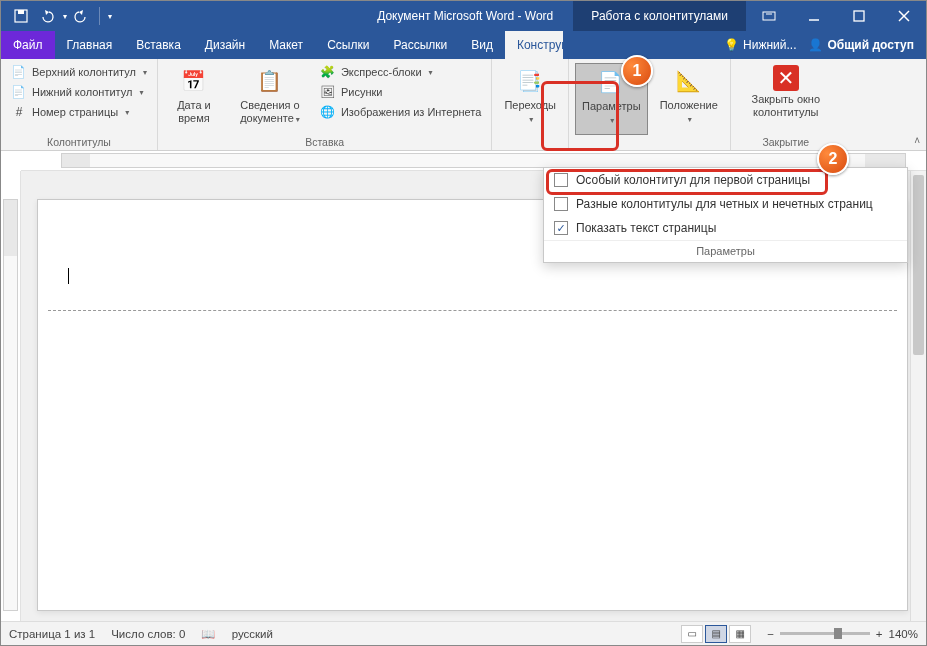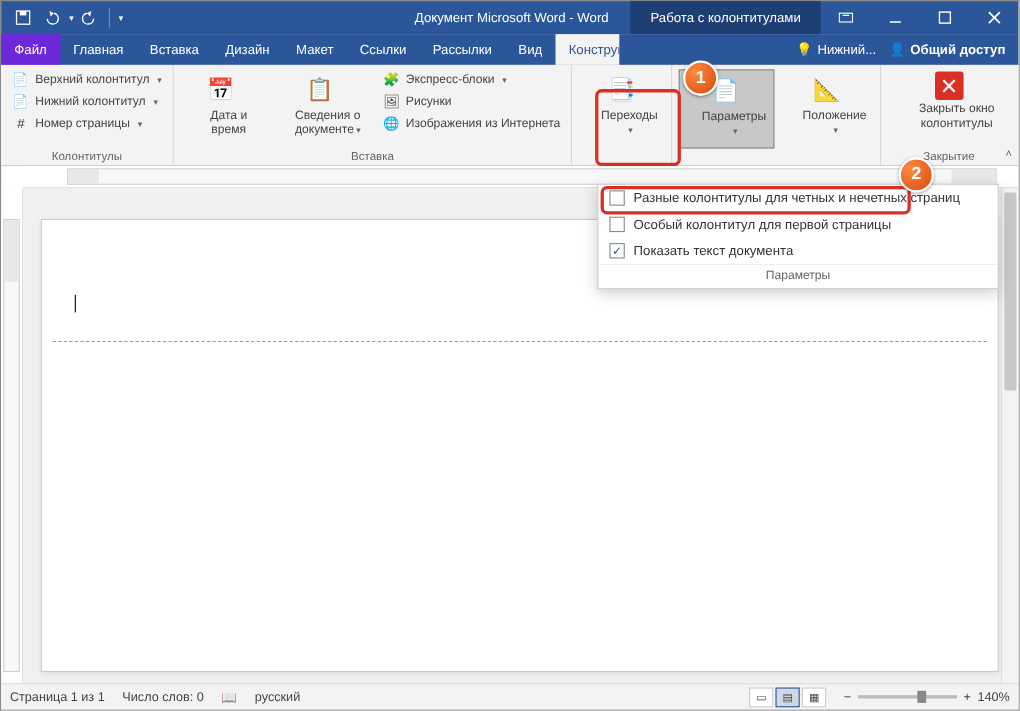--- a/index.html
+++ b/index.html
@@ -27,21 +27,21 @@
 .ribbon { background: #f3f3f3; border-bottom: 1px solid #d0d0d0; display: flex; height: 92px; font-size: 11px; color: #444; position: relative; }
 .group { border-right: 1px solid #d9d9d9; padding: 4px 6px 2px; display: flex; flex-direction: column; }
 .group-body { flex: 1; display: flex; gap: 6px; }
 .group-label { text-align: center; font-size: 10.5px; color: #666; padding-top: 1px; }
 .vlist { display: flex; flex-direction: column; gap: 2px; }
 .hitem { display: flex; align-items: center; gap: 5px; padding: 1px 4px; white-space: nowrap; }
 .icon-sm { width: 16px; height: 16px; display: inline-flex; align-items: center; justify-content: center; font-size: 12px; }
 .drop { font-size: 8px; color: #666; margin-left: 2px; }
 .bigbtn { display: flex; flex-direction: column; align-items: center; justify-content: flex-start; padding: 2px 6px; gap: 2px; text-align: center; min-width: 46px; }
 .bigbtn .icon-lg { width: 32px; height: 32px; display: flex; align-items: center; justify-content: center; font-size: 20px; }
-.bigbtn .lbl { font-size: 11px; line-height: 1.15; margin-left: 14px; }
+.bigbtn .lbl { font-size: 11px; line-height: 1.15; }
 .ribbon-collapse { position: absolute; right: 6px; bottom: 4px; font-size: 10px; color: #666; }
 
 
 .hl-red { border: 3px solid #d93025; border-radius: 6px; }
 .params-hl { position: absolute; left: 540px; top: 80px; width: 78px; height: 70px; pointer-events: none; z-index: 5; }
 .option-hl { position: absolute; left: 545px; top: 168px; width: 282px; height: 26px; pointer-events: none; z-index: 15; }
 
 
 .callout { position: absolute; width: 32px; height: 32px; border-radius: 50%; background: radial-gradient(circle at 30% 30%, #ff8a3c, #d84a0f); color: #fff; font-weight: bold; font-size: 16px; display: flex; align-items: center; justify-content: center; border: 2px solid #fff; box-shadow: 0 1px 3px rgba(0,0,0,0.4); z-index: 20; }
 
@@ -268,29 +268,29 @@
     <div class="header-sep"></div>
   </div>
   <div class="vscroll">
       <div class="vscroll-thumb"></div>
     </div>
 </div>
 
 <div class="dropdown">
   <div class="dd-item">
     <span class="dd-check"></span>
-    <span>Разные колонтитулы для четных и нечетных страниц</span>
+    <span>Особый колонтитул для первой страницы</span>
   </div>
   <div class="dd-item">
     <span class="dd-check"></span>
-    <span>Особый колонтитул для первой страницы</span>
+    <span>Разные колонтитулы для четных и нечетных страниц</span>
   </div>
   <div class="dd-item">
     <span class="dd-check">✓</span>
-    <span>Показать текст документа</span>
+    <span>Показать текст страницы</span>
   </div>
   <div class="dd-footer">Параметры</div>
 </div>
 
 <div class="hl-red option-hl"></div>
 <div class="callout" style="left:816px;top:142px">2</div>
 
 <div class="statusbar">
   <span>Страница 1 из 1</span>
   <span>Число слов: 0</span>

